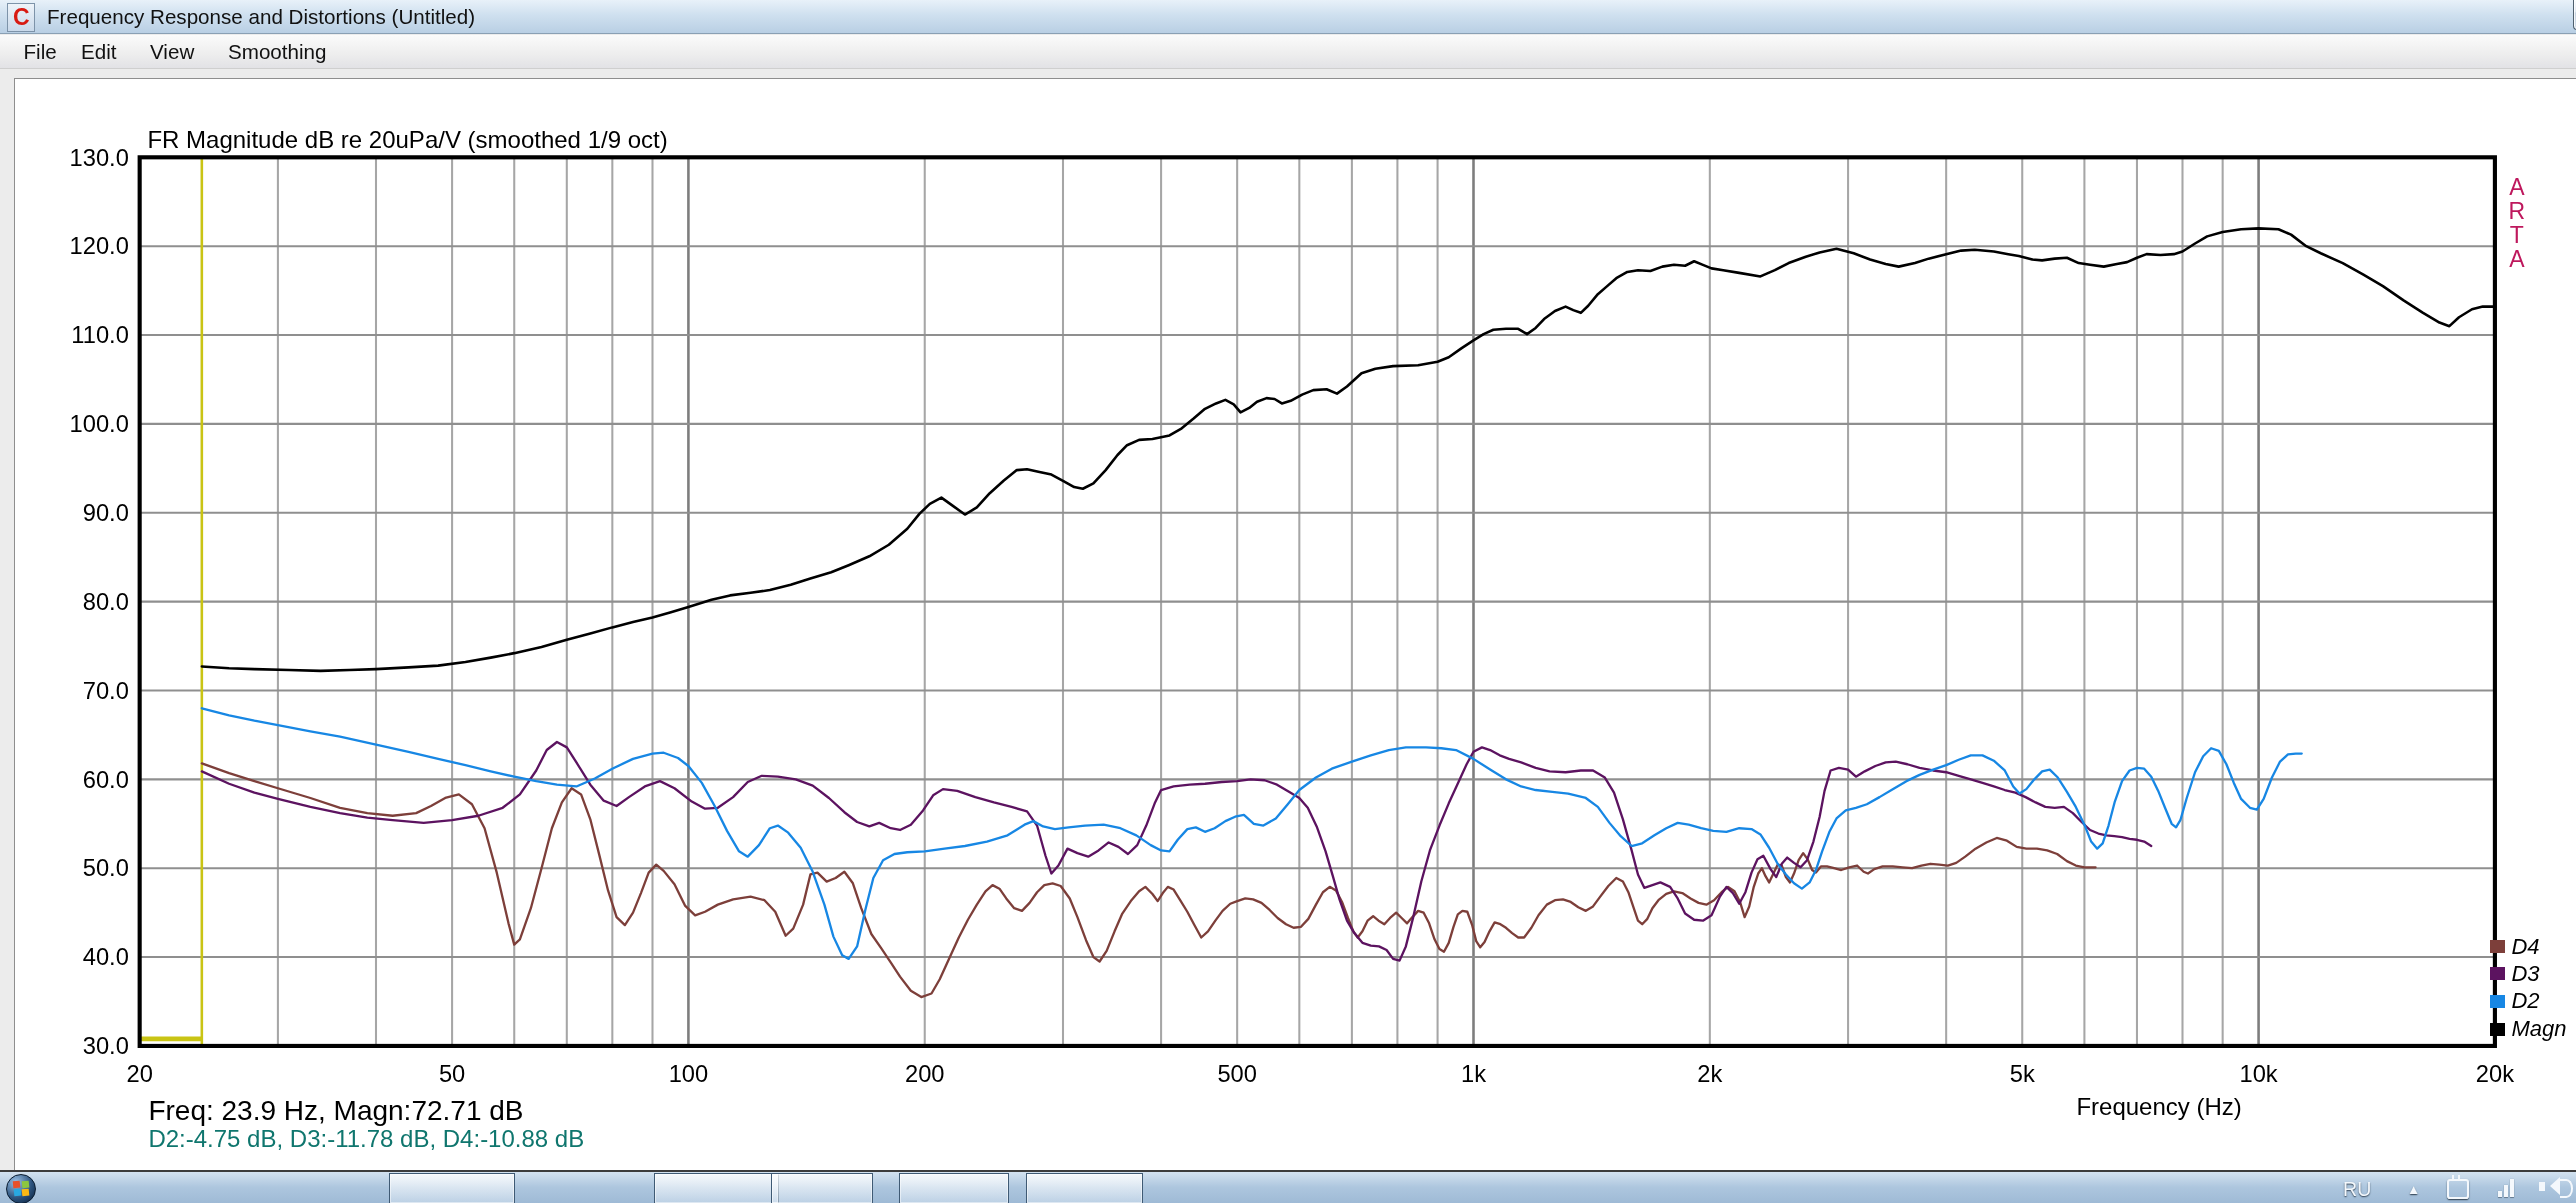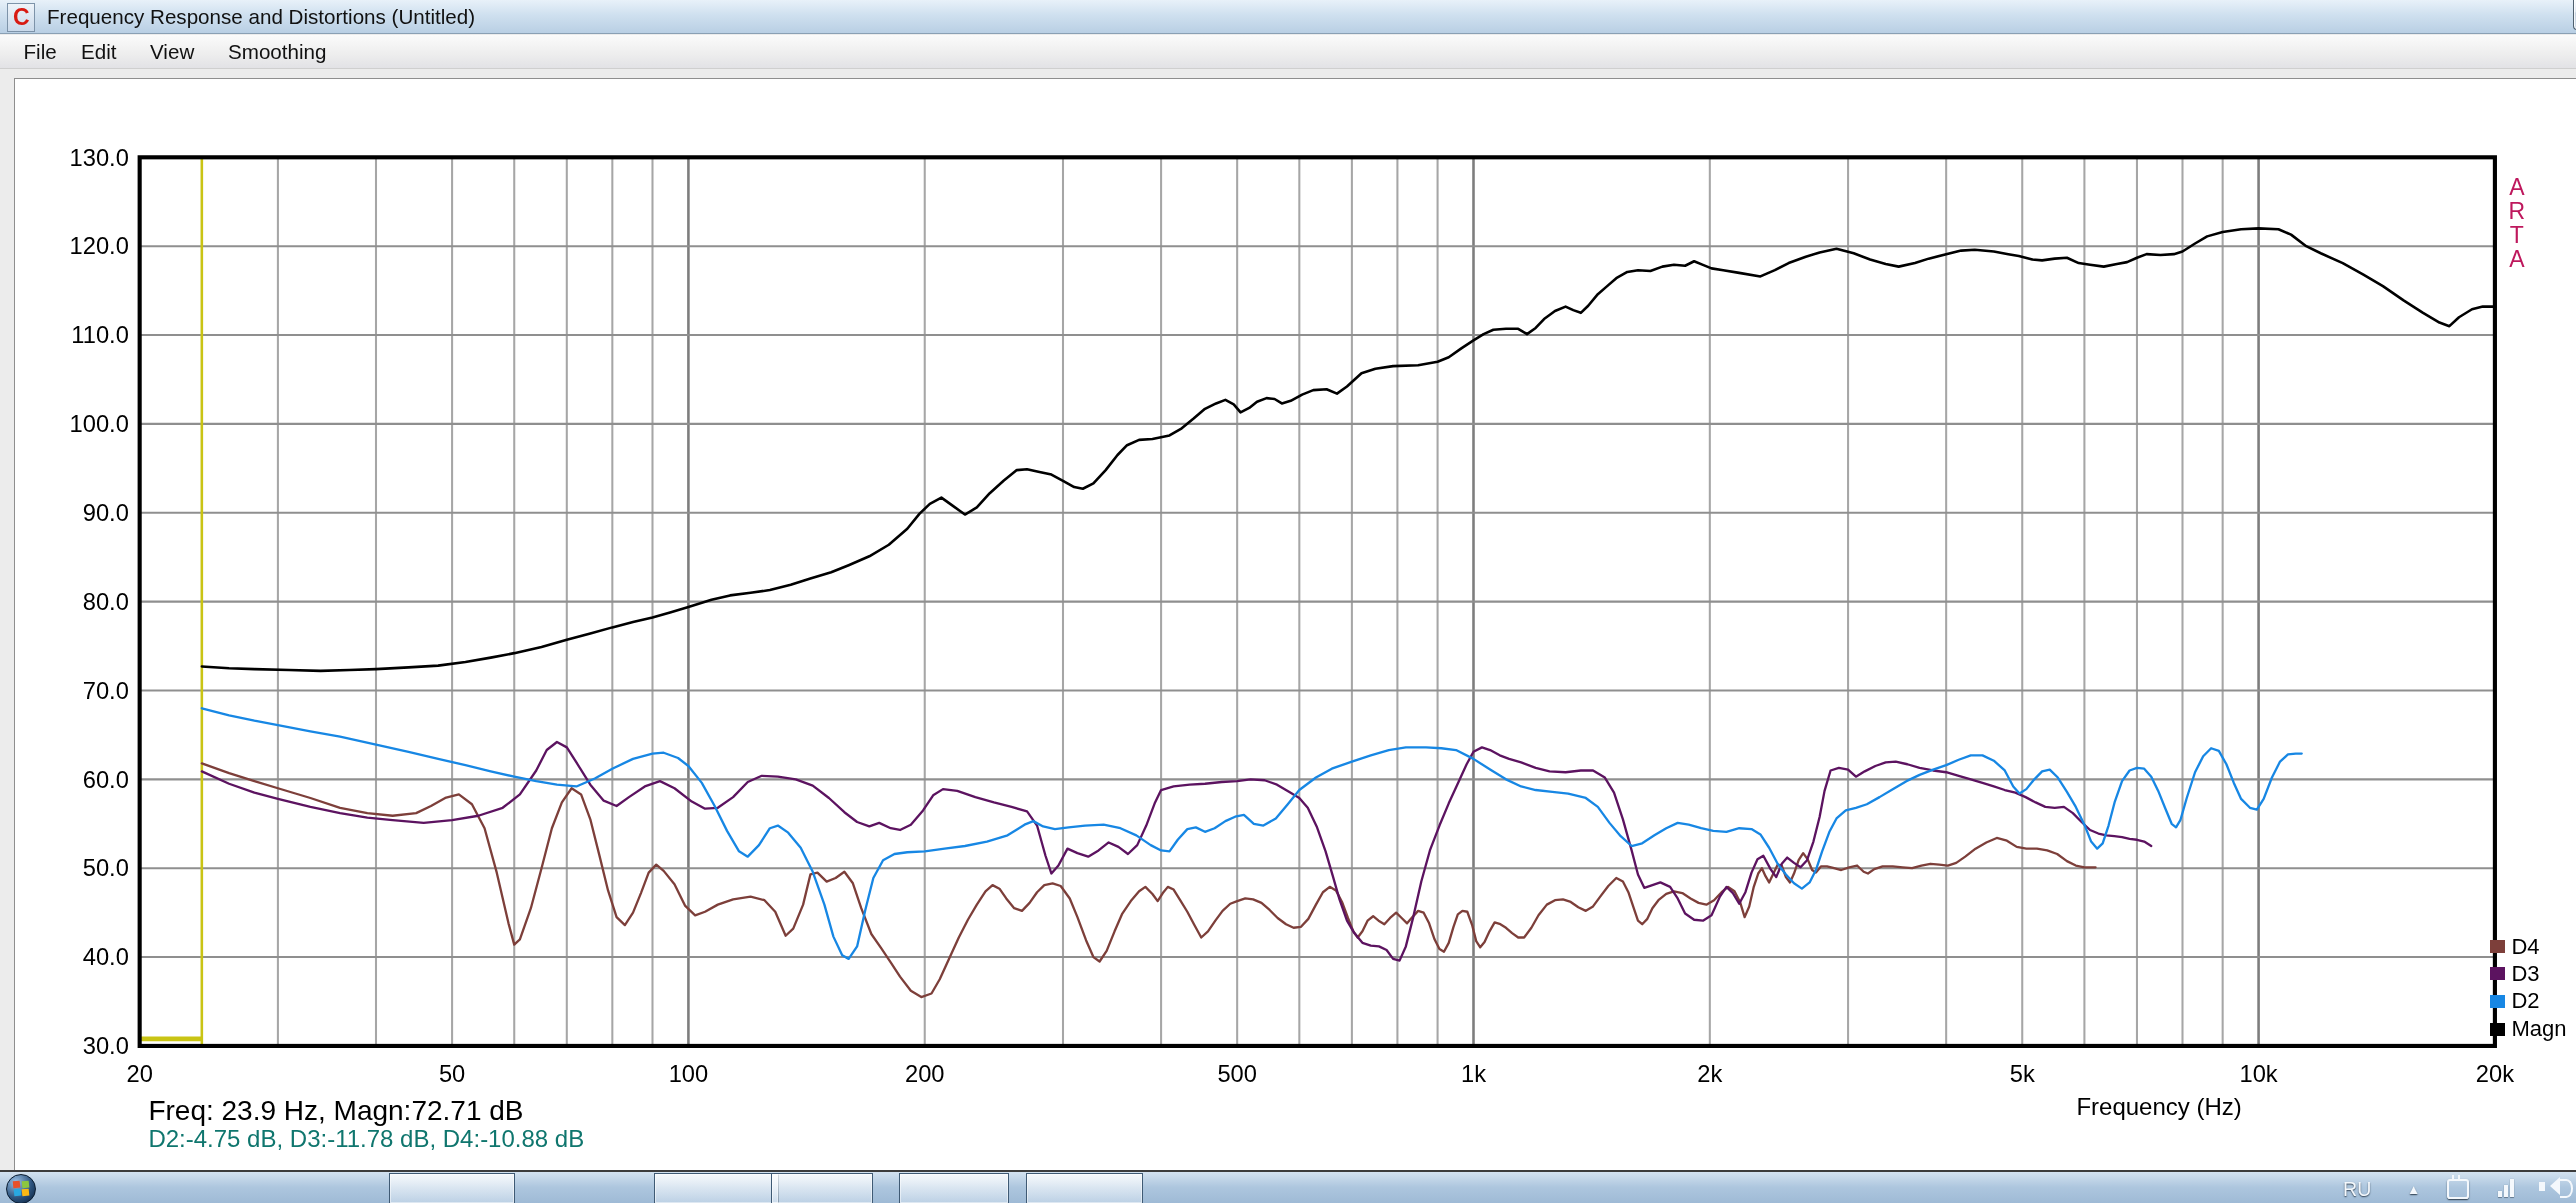--- a/index.html
+++ b/index.html
@@ -22,21 +22,21 @@
   #client{position:absolute;left:0;top:69px;width:2803px;height:1101px;background:#ececec;}
   #chart-panel{position:absolute;left:14.4px;top:8.8px;width:2588px;height:1091px;background:#fff;
     border:1.5px solid;border-color:#8e8e8e #fafafa #fafafa #8e8e8e;}
   #plot-svg{position:absolute;left:0;top:0;}
   #chart-title{position:absolute;left:132px;top:47px;font-size:24px;color:#000;}
   #arta-watermark{position:absolute;left:2489px;top:96px;width:25px;font-size:23px;line-height:24px;
     word-break:break-all;text-align:center;color:#be185d;}
   #legend{position:absolute;left:0;top:0;}
   .legend-row{position:absolute;}
   .legend-swatch{position:absolute;left:2475px;width:14.4px;height:13.4px;}
-  .legend-label{position:absolute;left:2496px;font-size:22px;color:#000;}
+  .legend-label{position:absolute;left:2496px;font-size:22px;color:#000;font-style:italic;}
   #status1{position:absolute;left:133px;top:1016px;font-size:28px;color:#000;}
   #status2{position:absolute;left:133px;top:1046px;font-size:24px;color:#0f766e;}
   #freq-axis-label{position:absolute;left:2061px;top:1014px;width:407px;font-size:24px;color:#000;}
   
   #taskbar{position:absolute;left:0;top:1170px;width:2803px;height:34px;
     background:linear-gradient(#d3e2f0,#adc6de 45%,#9cb8d4);border-top:2.1px solid #3c3c3c;}
   .tb-box{position:absolute;top:1px;height:29px;border:1px solid #3f5a74;
     background:linear-gradient(rgba(255,255,255,.8),rgba(222,234,246,.45));box-shadow:inset 0 0 0 1px rgba(255,255,255,.5);}
   #start-orb{position:absolute;left:6.2px;top:2.1px;width:28px;height:28px;border-radius:50%;
     background:radial-gradient(circle at 32% 26%,#9cc2e8,#2d5franklin 0,#2d547e 55%,#0c2442 92%);
@@ -134,20 +134,21 @@
           <text x="879.4605732161853" y="2100" text-anchor="middle" font-size="46" fill="#000" font-family="Liberation Sans, sans-serif">50</text>
           <text x="1338.2302866080927" y="2100" text-anchor="middle" font-size="46" fill="#000" font-family="Liberation Sans, sans-serif">100</text>
           <text x="1797" y="2100" text-anchor="middle" font-size="46" fill="#000" font-family="Liberation Sans, sans-serif">200</text>
           <text x="2403.4605732161854" y="2100" text-anchor="middle" font-size="46" fill="#000" font-family="Liberation Sans, sans-serif">500</text>
           <text x="2862.2302866080927" y="2100" text-anchor="middle" font-size="46" fill="#000" font-family="Liberation Sans, sans-serif">1k</text>
           <text x="3321" y="2100" text-anchor="middle" font-size="46" fill="#000" font-family="Liberation Sans, sans-serif">2k</text>
           <text x="3927.4605732161854" y="2100" text-anchor="middle" font-size="46" fill="#000" font-family="Liberation Sans, sans-serif">5k</text>
           <text x="4386.230286608093" y="2100" text-anchor="middle" font-size="46" fill="#000" font-family="Liberation Sans, sans-serif">10k</text>
           <text x="4845" y="2100" text-anchor="middle" font-size="46" fill="#000" font-family="Liberation Sans, sans-serif">20k</text>
         </svg>
+      <div id="chart-title">FR Magnitude dB re 20uPa/V (smoothed 1/9 oct)</div>
       <div id="arta-watermark">ARTA</div>
       <div id="legend">
           <div class="legend-row">
             <span class="legend-swatch" style="top: 861px; background: rgb(125, 63, 58);"></span>
             <span class="legend-label" style="top: 855px;">D4</span>
           </div>
           <div class="legend-row">
             <span class="legend-swatch" style="top: 888px; background: rgb(92, 19, 96);"></span>
             <span class="legend-label" style="top: 882px;">D3</span>
           </div>

